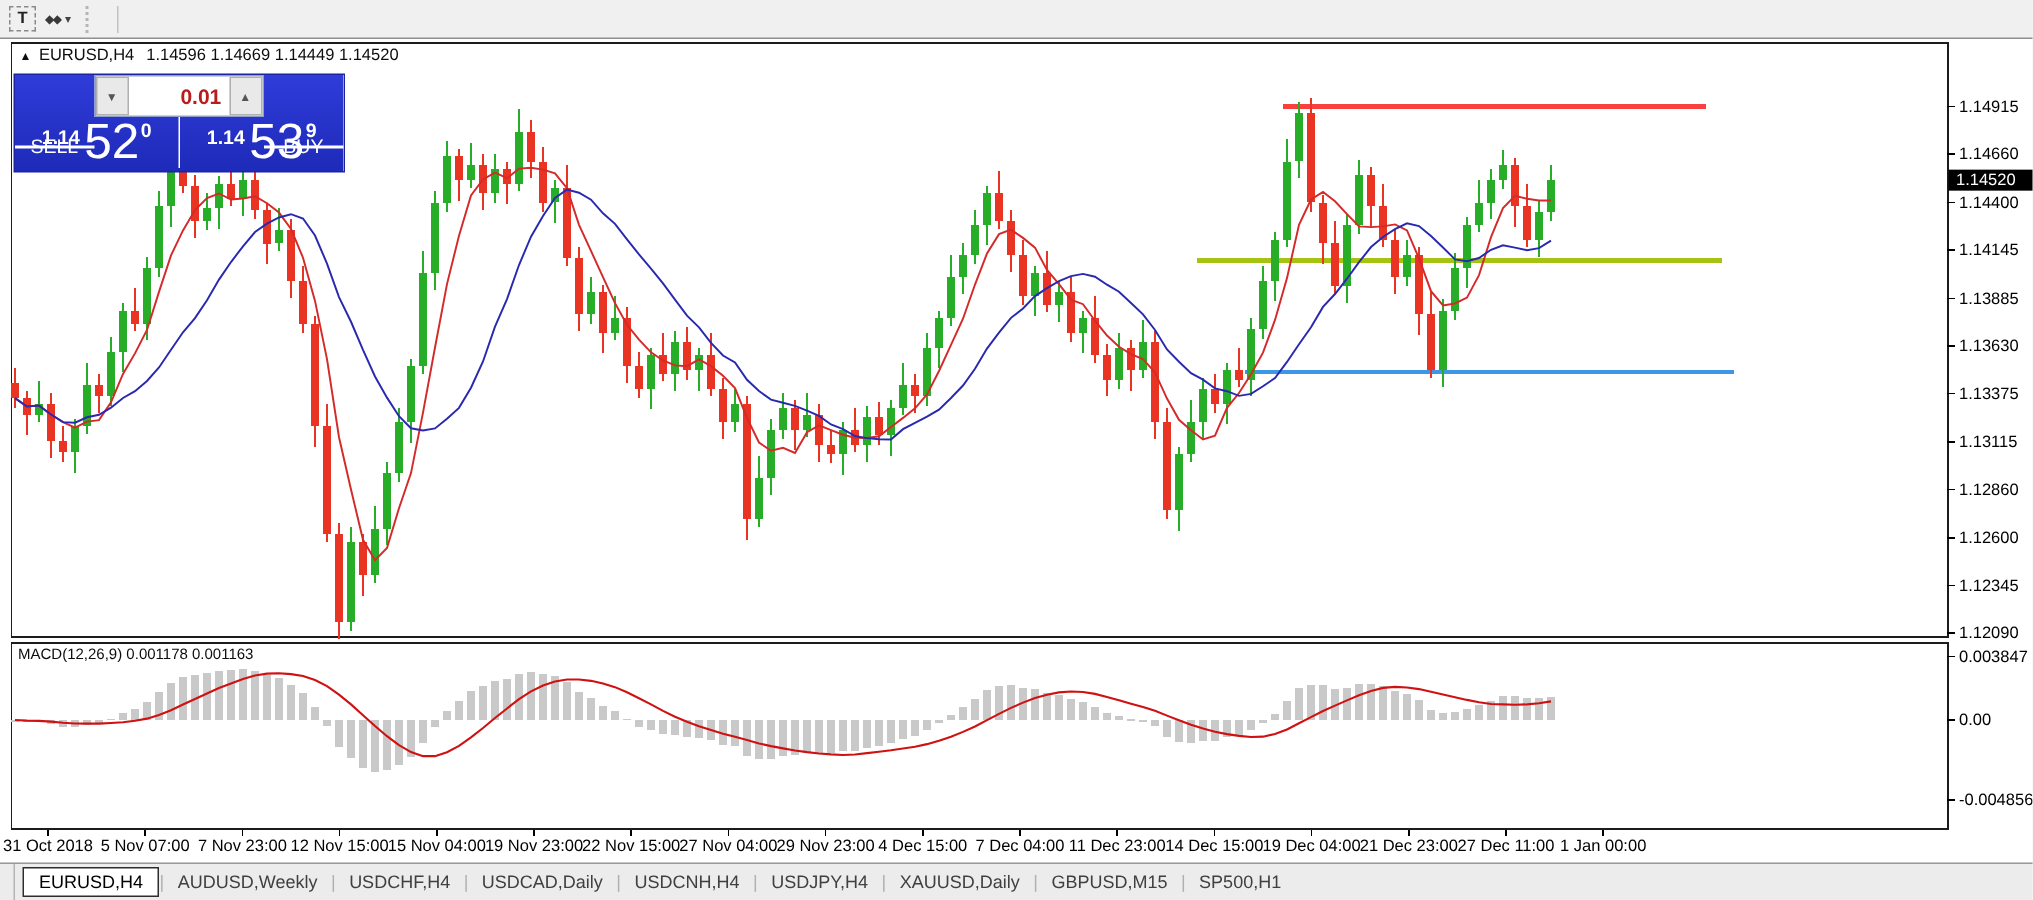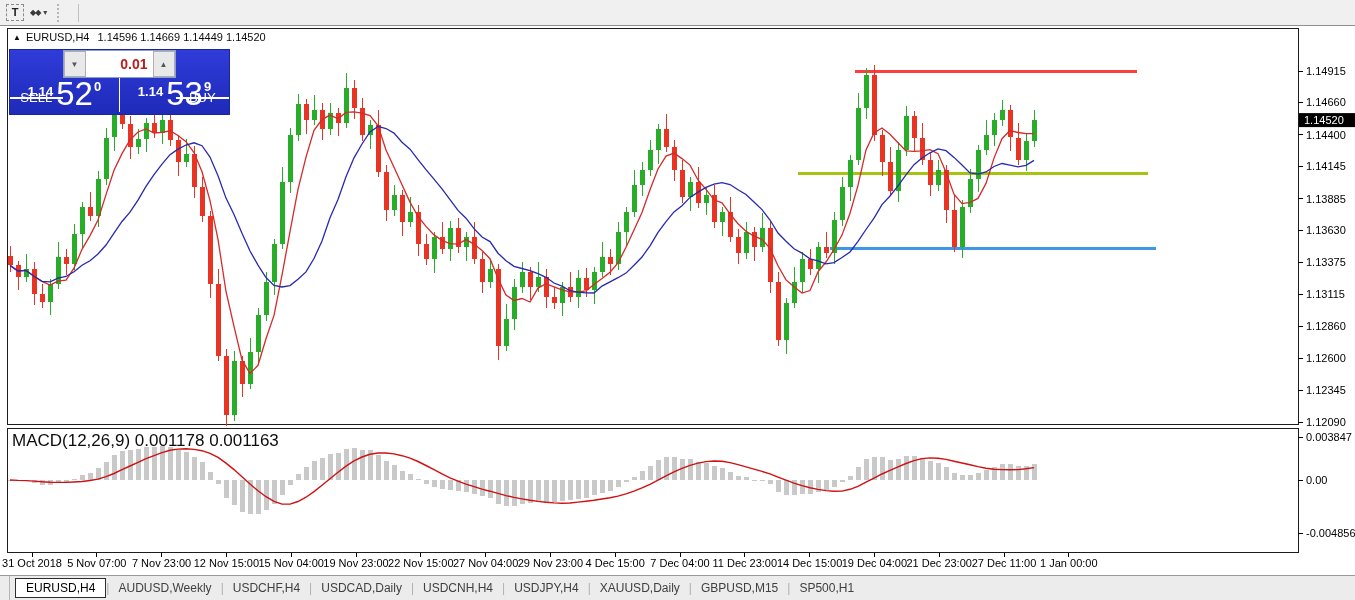--- a/index.html
+++ b/index.html
@@ -17,21 +17,21 @@
   .tf-btn{padding:2px 8px;font-size:11px;color:#333;margin:0 1px;border:1px solid transparent;cursor:default;}
   .tf-btn.active{background:#fbfbfb;border:1px solid #b0b0b0;}
   .vsep{width:1px;height:18px;background:#c2c2c2;margin-left:8px;}
   
   #chart-area{position:absolute;left:0;top:26px;width:1355px;height:574px;background:#fff;}
   #chart-svg{position:absolute;left:0;top:0;}
   #chart-svg text{font-family:"Liberation Sans",sans-serif;}
   .chart-title{position:absolute;left:13px;top:5px;font-size:11px;color:#0d0d0d;display:flex;align-items:center;}
   .chart-title .tri{font-size:8px;margin-right:5px;}
   .chart-title .sym{margin-right:8px;}
-  .macd-title{position:absolute;left:12px;top:405px;font-size:17px;color:#0d0d0d;}
+  .macd-title{position:absolute;left:12px;top:405px;font-size:10px;color:#0d0d0d;}
   
   .trade-panel{position:absolute;left:10px;top:24px;width:219px;height:64px;
     background:linear-gradient(#2f3cd9,#1e2ab8);box-shadow:0 0 0 1px #1b25a0;}
   .tp-top{height:27px;display:flex;align-items:stretch;position:relative;}
   .tp-btn{color:#fff;font-size:13px;display:flex;align-items:center;justify-content:center;
     border-bottom:2px solid #fff;cursor:pointer;margin-top:47px;}
   .sell-btn{width:53px;}
   .buy-btn{width:54px;}
   .spin{width:112px;height:26px;background:#fff;border:1px solid #8fa0c8;display:flex;align-items:stretch;z-index:2;}
   .spin-btn{width:20px;background:#e9e9e9;border:1px solid #b0b0b0;color:#555;font-size:8px;

